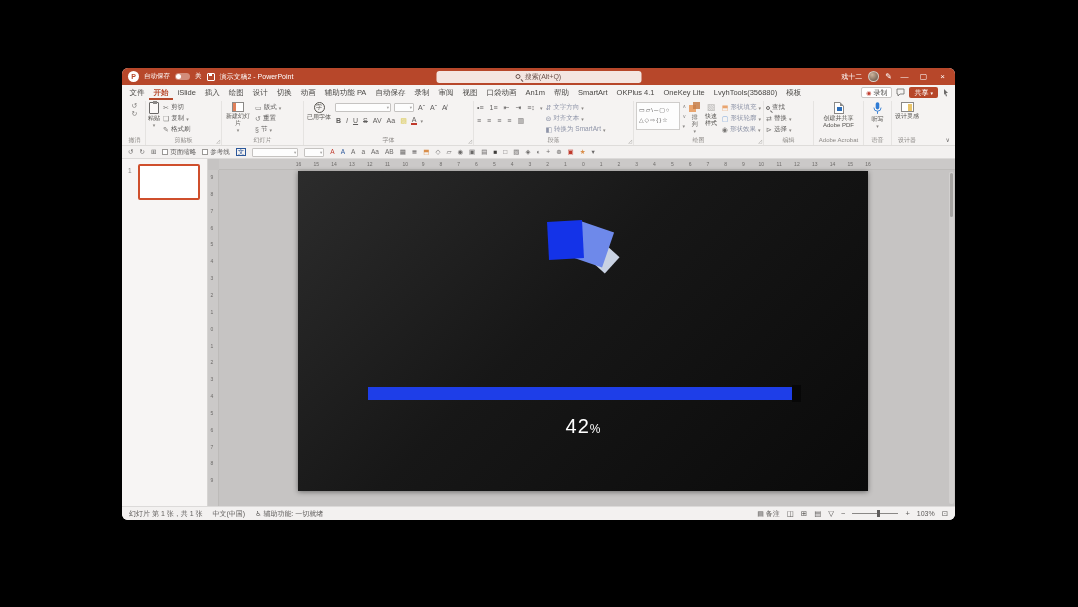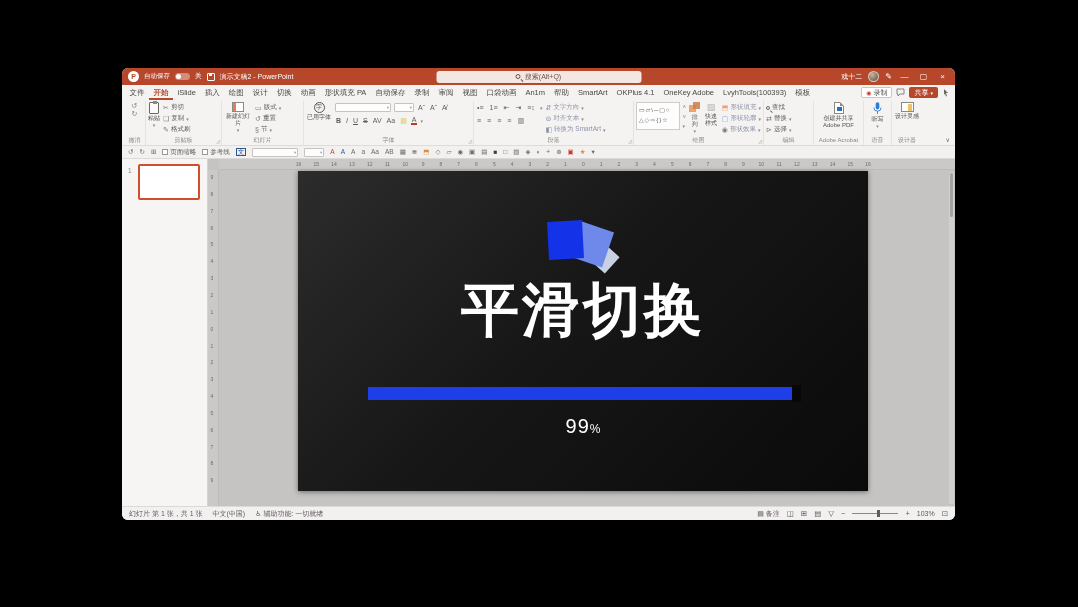--- a/index.html
+++ b/index.html
@@ -135,32 +135,32 @@
   <div class="trow">
     <div class="tabs">
         <span class="tab">文件</span>
         <span class="tab active">开始</span>
         <span class="tab">iSlide</span>
         <span class="tab">插入</span>
         <span class="tab">绘图</span>
         <span class="tab">设计</span>
         <span class="tab">切换</span>
         <span class="tab">动画</span>
-        <span class="tab">形状填充 PA</span>
+        <span class="tab">辅助功能 PA</span>
         <span class="tab">自动保存</span>
         <span class="tab">录制</span>
         <span class="tab">审阅</span>
         <span class="tab">视图</span>
         <span class="tab">口袋动画</span>
         <span class="tab">An1m</span>
         <span class="tab">帮助</span>
         <span class="tab">SmartArt</span>
         <span class="tab">OKPlus 4.1</span>
-        <span class="tab">OneKey Adobe</span>
-        <span class="tab">LvyhTools(100393)</span>
+        <span class="tab">OneKey Lite</span>
+        <span class="tab">LvyhTools(356880)</span>
         <span class="tab">模板</span>
       </div>
     <div class="trr">
       <div class="pill">
         <span class="dot">◉</span>
         <span>录制</span>
       </div>
       <svg width="9" height="9" viewBox="0 0 9 9">
           <path d="M1 1h7v5H4L2 8V6H1z" fill="none" stroke="#6b6968" stroke-width="0.8"></path>
         </svg>
@@ -514,27 +514,26 @@
         <span class="vnum" style="top: 256.75px;">6</span>
         <span class="vnum" style="top: 273.6px;">7</span>
         <span class="vnum" style="top: 290.45px;">8</span>
         <span class="vnum" style="top: 307.3px;">9</span>
       </div>
     <div class="wspace">
       <div class="slide">
         <div class="sq dark"></div>
         <div class="sq mid"></div>
         <div class="sq light"></div>
-        <div class="stitle">平滑切换</div>
         <div class="ptrack">
           <div class="pfill" style="width: 99%;"></div>
         </div>
         <div class="pcap"></div>
         <div class="counter">
-          <span class="cnum">99</span><span class="cunit">%</span>
+          <span class="cnum">42</span><span class="cunit">%</span>
         </div>
       </div>
       <div class="scroll"></div>
     </div>
   </div>
 
   <div class="sbar">
     <span>幻灯片 第 1 张，共 1 张</span>
     <span>中文(中国)</span>
     <span class="sit">

